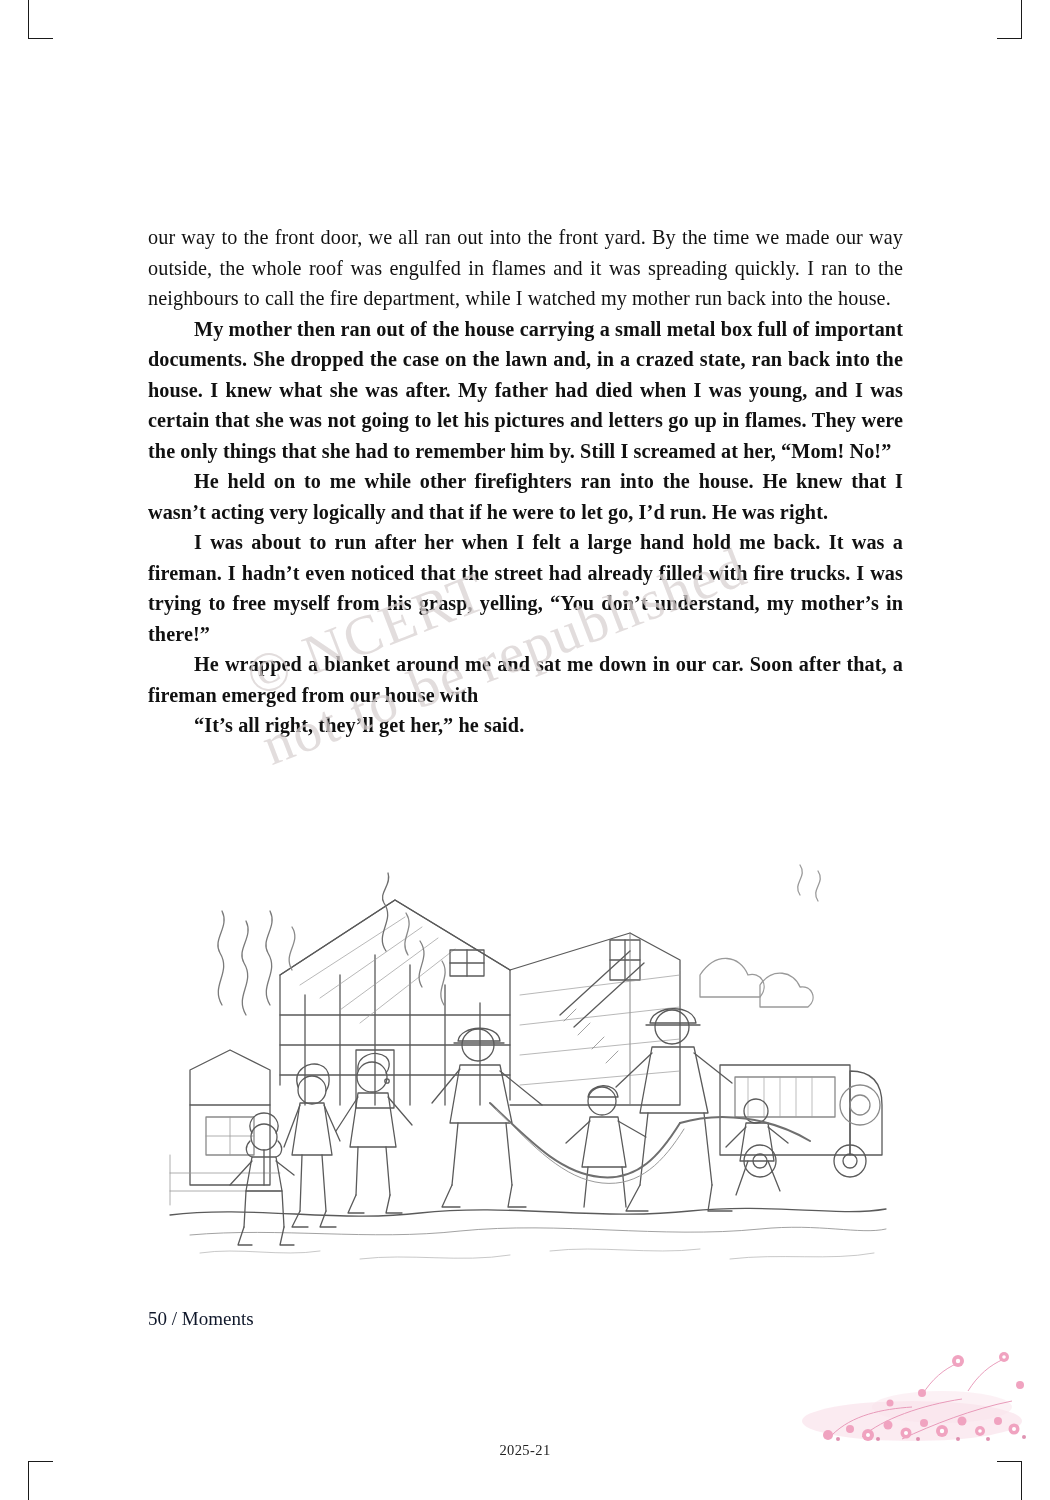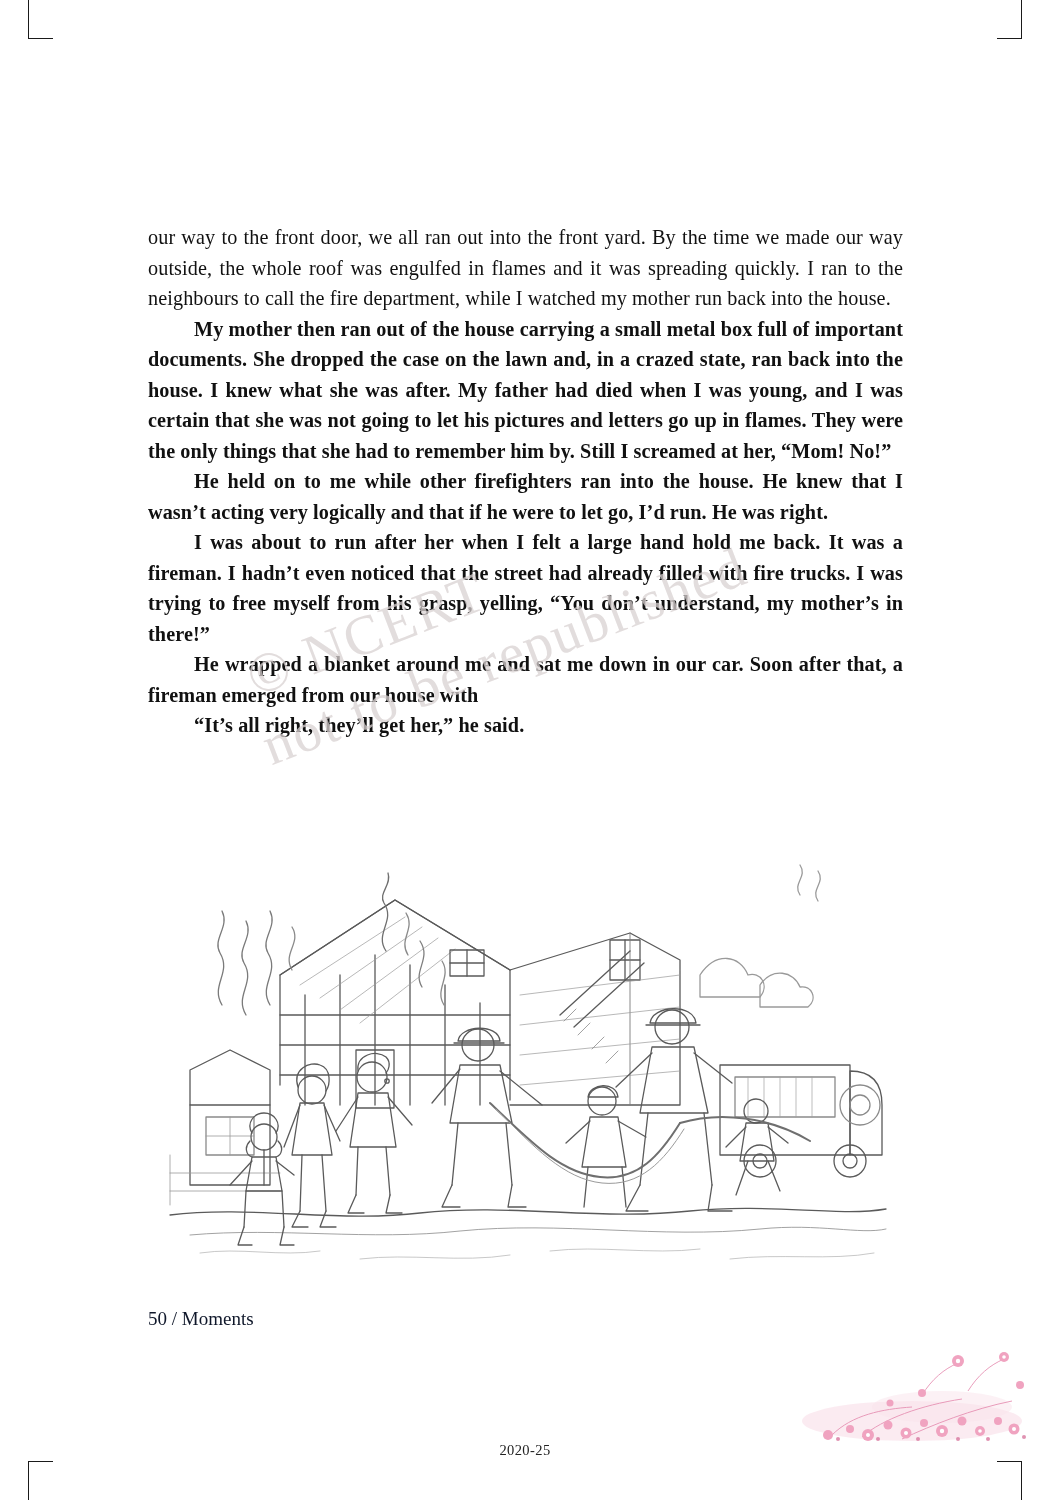--- a/index.html
+++ b/index.html
@@ -266,21 +266,21 @@
         <path d="M40 398 C 80 392, 120 402, 160 396"></path>
         <path d="M200 404 C 250 398, 300 408, 350 400"></path>
         <path d="M390 396 C 440 390, 490 400, 540 394"></path>
         <path d="M570 404 C 620 398, 670 406, 714 398"></path>
       </g>
     </g>
   </svg>
 </div>
 
 <div class="folio">50 / Moments</div>
-<div class="year">2020-25</div>
+<div class="year">2025-21</div>
 
 <div class="floral">
   <svg viewBox="0 0 260 110" xmlns="http://www.w3.org/2000/svg">
     <g>
 
       <ellipse cx="140" cy="86" rx="110" ry="20" fill="#f7dbe6" opacity="0.55"></ellipse>
       <ellipse cx="170" cy="72" rx="70" ry="16" fill="#f9e3ec" opacity="0.5"></ellipse>
 
       <g stroke="#e58cb0" stroke-width="1" fill="none" opacity="0.85">
         <path d="M60 100 C 80 80, 110 74, 140 72"></path>

